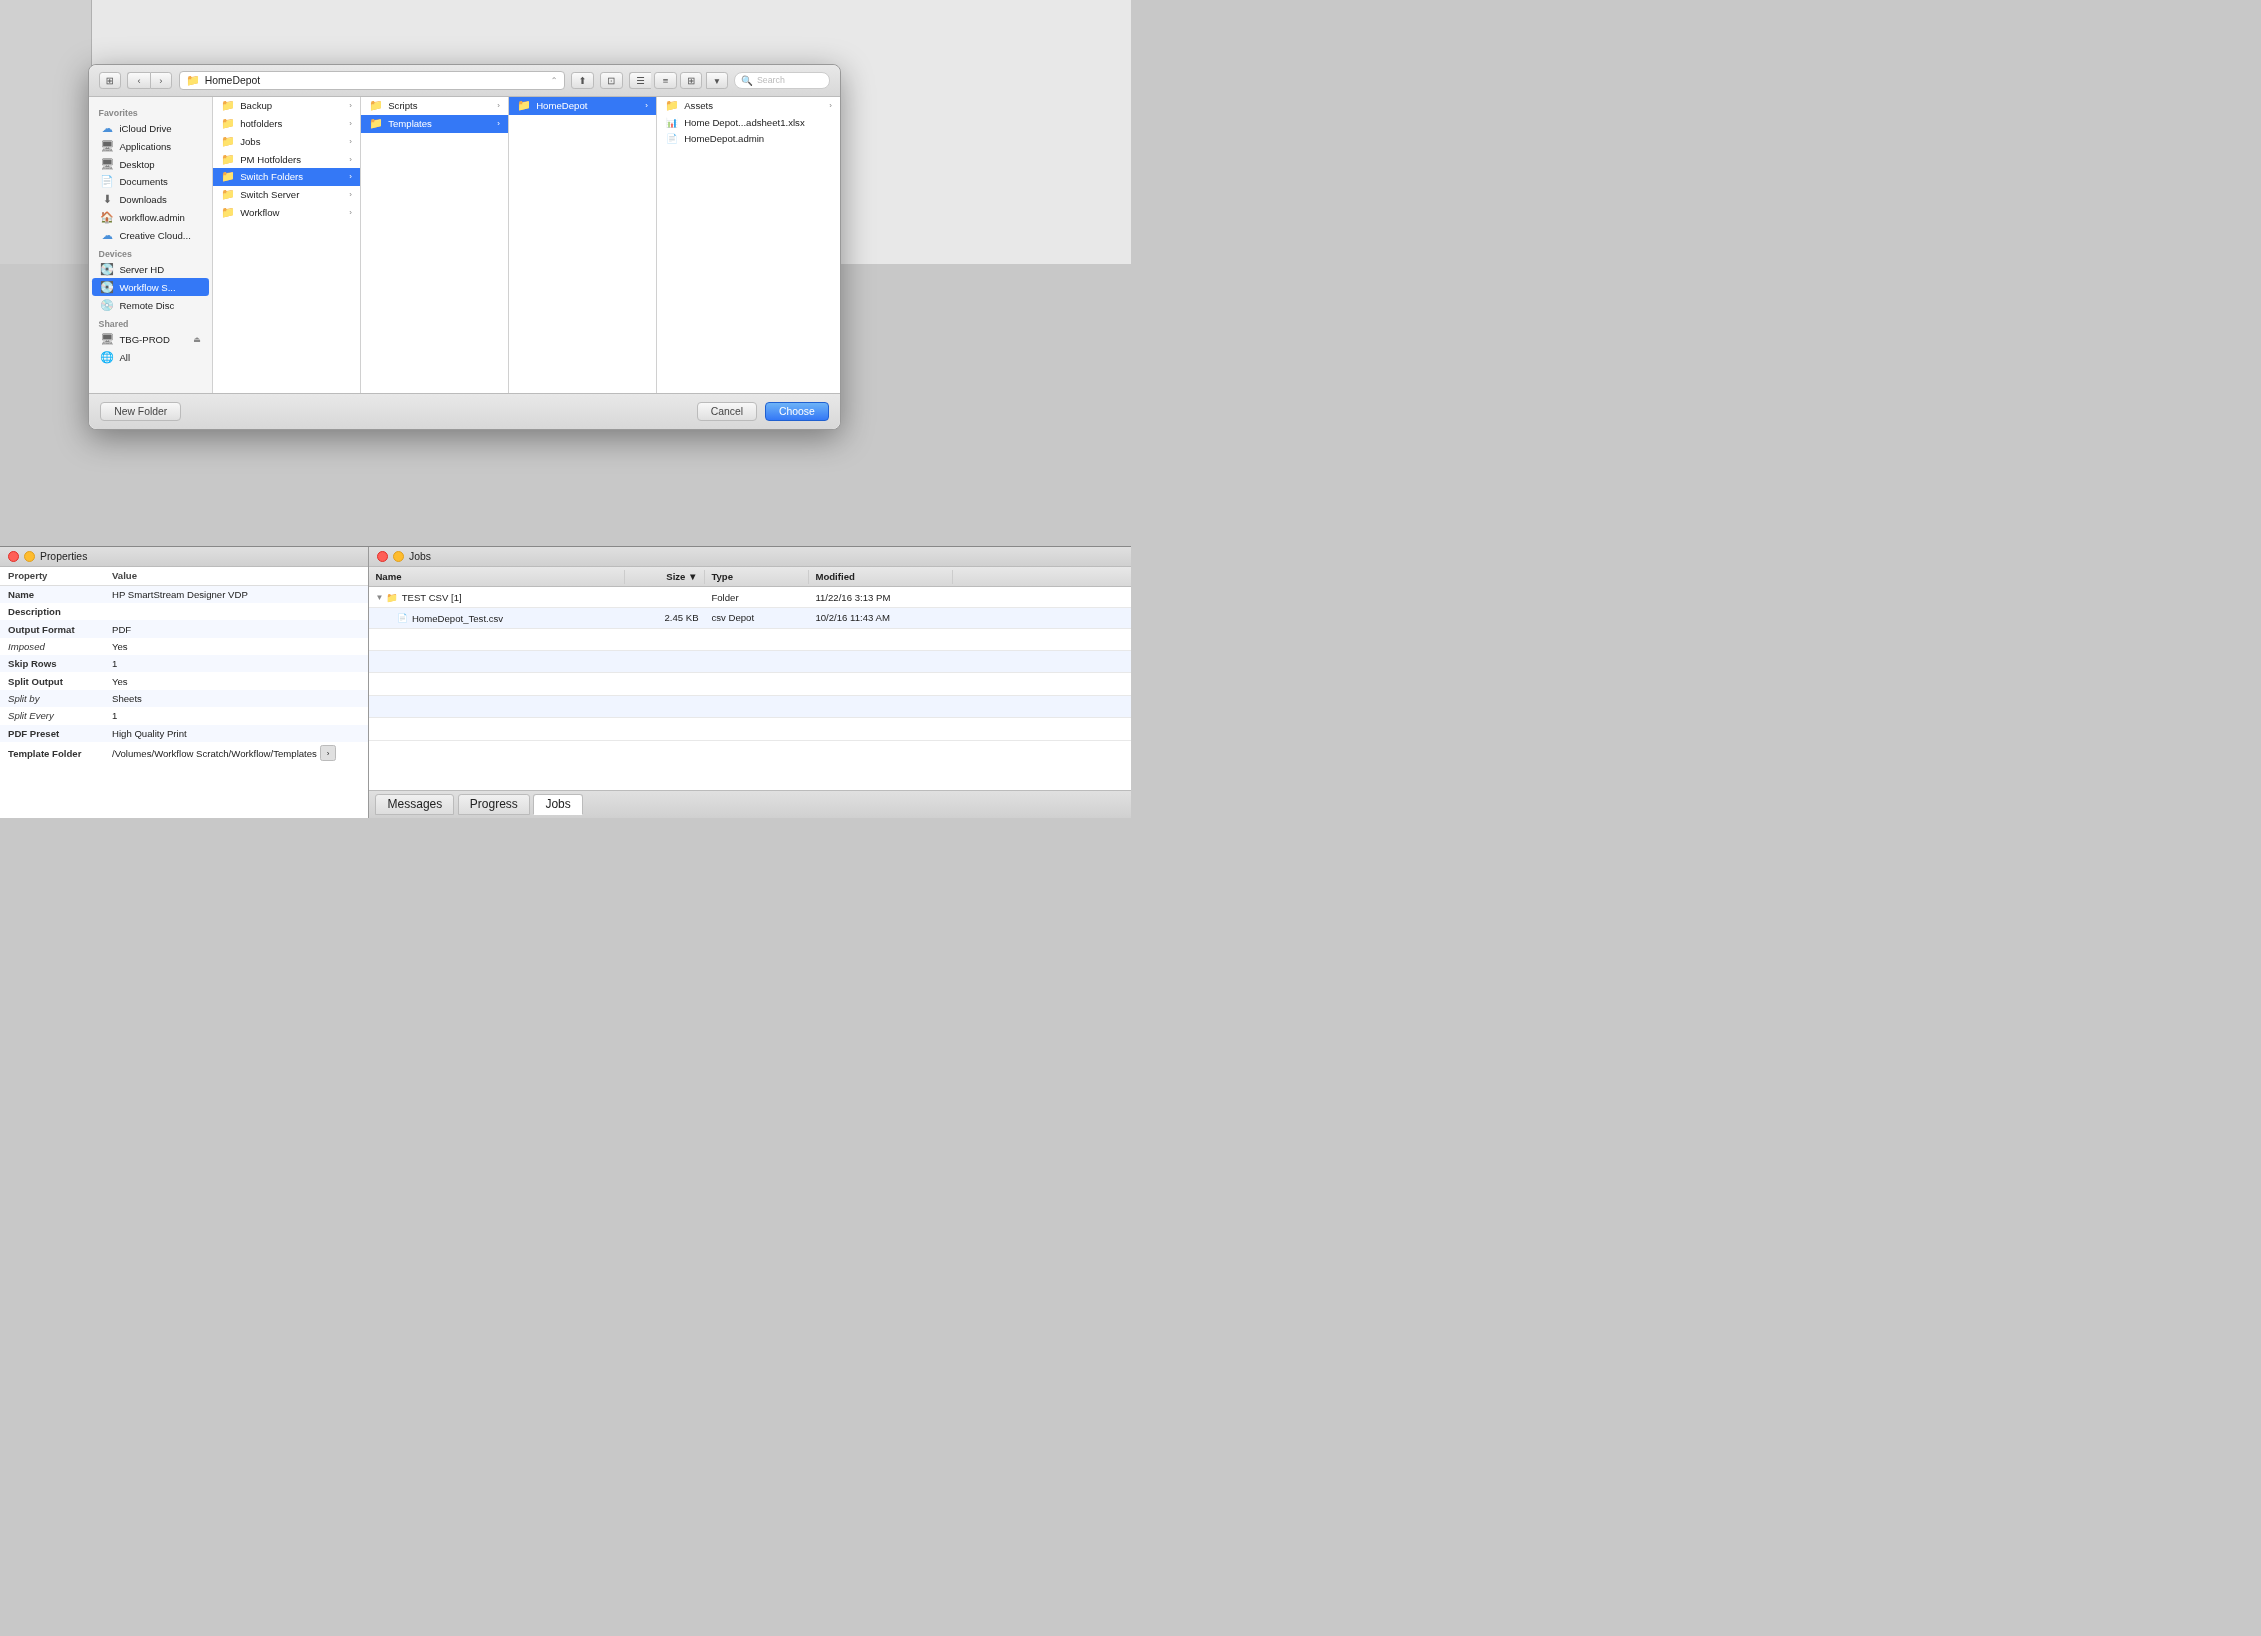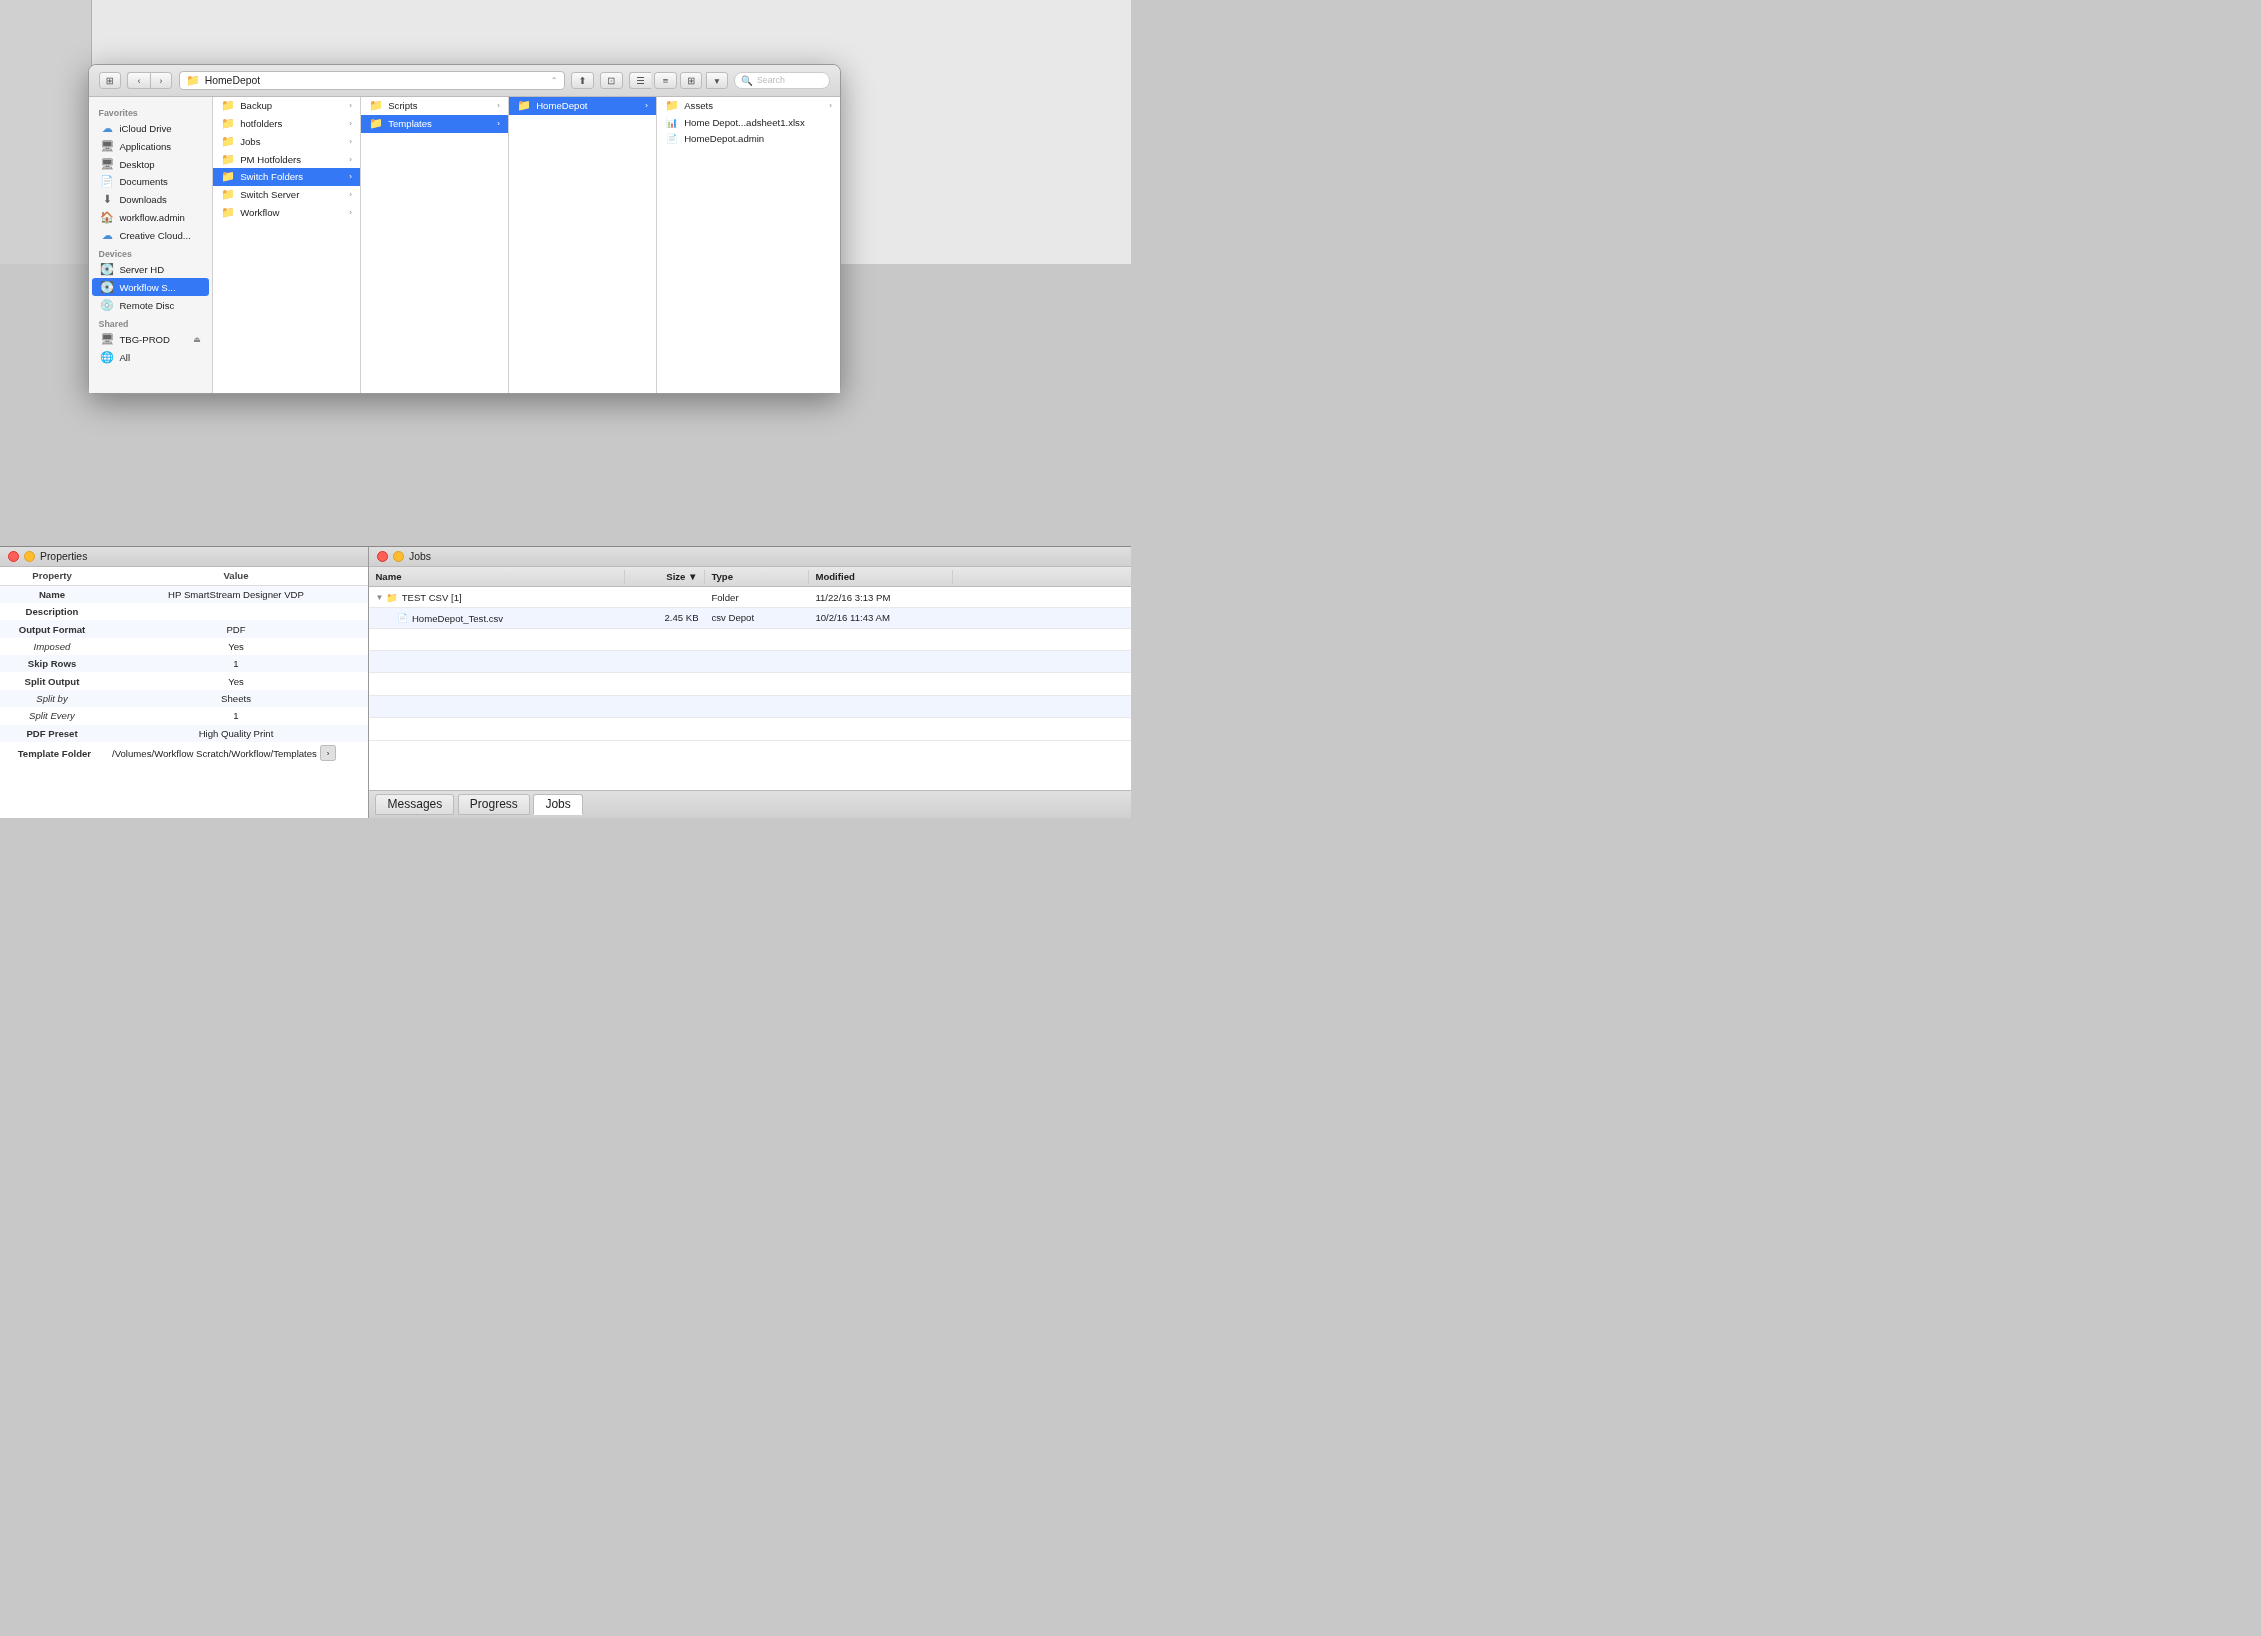--- a/index.html
+++ b/index.html
@@ -356,21 +356,20 @@
       width: 100%;
       border-collapse: collapse;
     }
     .prop-table tr:nth-child(even) {
       background: #f5f8ff;
     }
     .prop-table td {
       padding: 3.2px 8px;
       font-size: 9.6px;
       vertical-align: middle;
-      text-align: center;
     }
     .prop-table td:first-child {
       font-weight: 600;
       width: 104px;
       color: #333;
     }
     .prop-table td:last-child {
       color: #222;
     }
     .prop-italic {
@@ -692,20 +691,25 @@
             <span>Home Depot...adsheet1.xlsx</span>
           </div>
           <div class="file-item">
             <span class="file-icon indd-icon" style="color:#cc3399;font-size:9.6px">📄</span>
             <span>HomeDepot.admin</span>
           </div>
         </div>
       </div>
     </div>
 
+    <div class="dialog-footer">
+      <button class="footer-btn new-folder">New Folder</button>
+      <button class="footer-btn cancel">Cancel</button>
+      <button class="footer-btn choose">Choose</button>
+    </div>
   </div>
 
   <div class="bottom-section">
 
     <div class="properties-panel">
       <div class="panel-header">
         <div class="panel-close-btn"></div>
         <div class="panel-close-btn yellow"></div>
         <span>Properties</span>
       </div>

